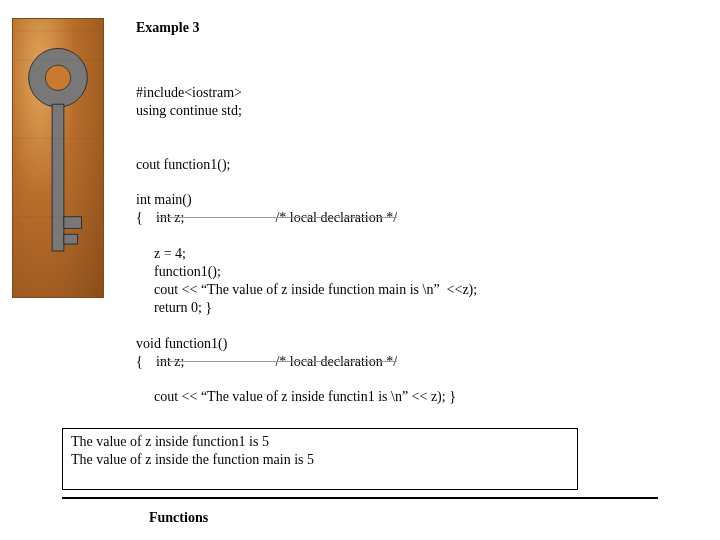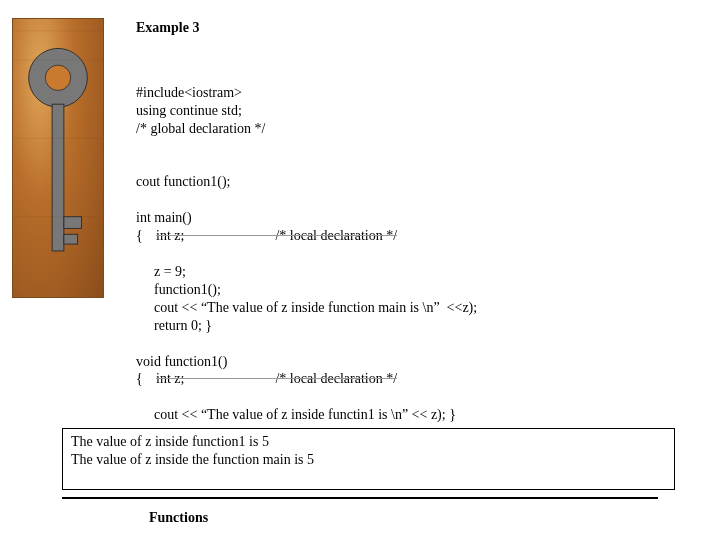--- a/index.html
+++ b/index.html
@@ -50,21 +50,21 @@
     text-decoration: line-through;
     text-decoration-color: #999;
   }
   .indent {
     padding-left: 18px;
   }
   .output-box {
     position: absolute;
     left: 62px;
     top: 428px;
-    width: 613px;
+    width: 516px;
     height: 62px;
     border: 1px solid #000;
     padding: 4px 8px;
     box-sizing: border-box;
     line-height: 1.25;
   }
   .footer-rule {
     position: absolute;
     left: 62px;
     top: 497px;
@@ -106,27 +106,27 @@
     </g>
   </svg>
 </div>
 
 <div class="content">
   <div class="title">Example 3</div>
 
   <div class="code-block">
 <span>#include&lt;iostram&gt;</span>
 <span>using continue std;</span>
-<span class="row"><span class="c2">/* global declaration */</span></span>
+<span class="row"></span>
 <span></span>
 <span>cout function1();</span>
 <span></span>
 <span>int main()</span>
 <span class="row-strike"><span class="seg1">{</span><span class="seg2 strike">int z;                          /* local declaration */</span></span>
-<span class="indent">z = 9;</span>
+<span class="indent">z = 4;</span>
 <span class="indent">function1();</span>
 <span class="indent">cout &lt;&lt; “The value of z inside function main is \n”  &lt;&lt;z);</span>
 <span class="indent">return 0; }</span>
 <span></span>
 <span>void function1()</span>
 <span class="row-strike"><span class="seg1">{</span><span class="seg2 strike">int z;                          /* local declaration */</span></span>
 <span class="indent">cout &lt;&lt; “The value of z inside functin1 is \n” &lt;&lt; z); }</span>
 </div>
 </div>
 

